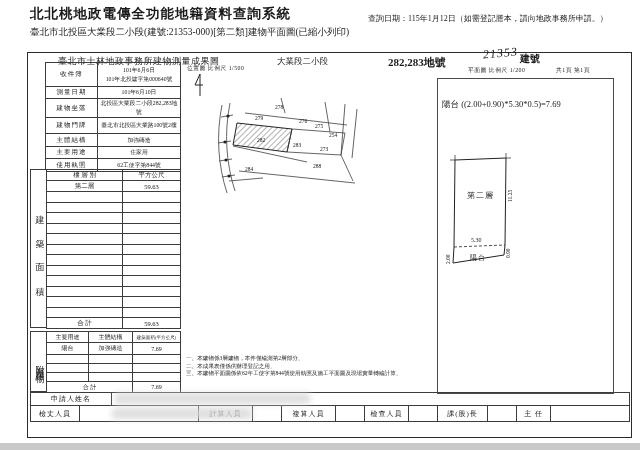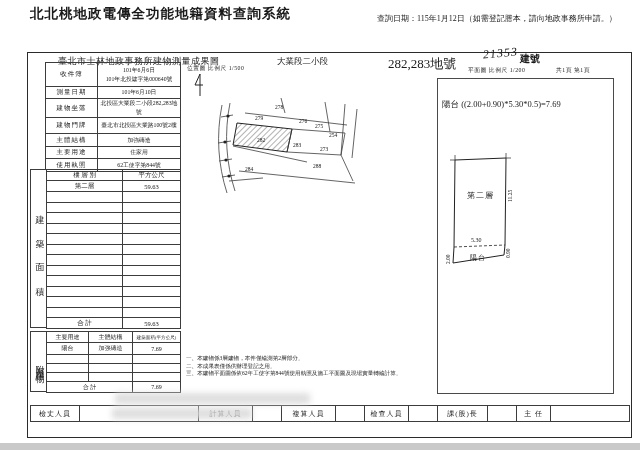--- a/index.html
+++ b/index.html
@@ -1,25 +1,25 @@
 <!DOCTYPE html>
 <html><head>
 <meta charset="utf-8">
 <style>
   html,body{margin:0;padding:0;}
   body{width:640px;height:450px;background:#c9c9c9;font-family:"Liberation Serif",serif;color:#1a1a1a;overflow:hidden;}
   #page{position:relative;width:640px;height:443px;background:#ffffff;overflow:hidden;}
   .abs{position:absolute;}
   .sys-title{left:30px;top:5px;font-size:13.5px;font-weight:bold;letter-spacing:1px;}
-  .query-date{left:368px;top:13px;font-size:8px;margin-left:9px;}
+  .query-date{left:368px;top:13px;font-size:8px;}
   .subtitle{left:30px;top:26px;font-size:9.5px;}
   #main-box{left:27px;top:52px;width:603px;height:384px;border:1.5px solid #2b2b2b;}
   .office-title{left:58px;top:55px;font-size:9px;font-weight:normal;letter-spacing:.5px;}
   .sec-name{left:277px;top:56px;font-size:8.5px;}
-  .land-no{left:388px;top:55px;font-size:13px;font-weight:normal;}
+  .land-no{left:388px;top:55px;font-size:11px;font-weight:bold;}
   .bn-hand{left:483px;top:46px;font-size:12px;font-style:italic;transform:rotate(-5deg);letter-spacing:1px;}
   .bn-label{left:520px;top:52px;font-size:10px;font-weight:bold;}
   table{border-collapse:collapse;table-layout:fixed;}
   td{border:1px solid #3c3c3c;padding:0 1px;text-align:center;overflow:hidden;vertical-align:middle;}
   .info-tbl{left:45px;top:62px;width:135px;}
   .info-tbl td.lbl{font-size:6.5px;letter-spacing:1px;}
   .info-tbl td.val{font-size:5.8px;}
   .flr-tbl{left:46px;top:169px;width:134px;font-size:6.5px;}
   .att-tbl{left:46px;top:331px;width:134px;font-size:6px;}
   .vlabel{border:1px solid #3c3c3c;border-right:none;writing-mode:vertical-rl;text-orientation:upright;font-size:9px;text-align:center;background:#fff;}
@@ -43,20 +43,21 @@
   svg text{font-family:"Liberation Serif",serif;fill:#1a1a1a;}
   .plabel{font-size:5.5px;}
 </style>
 </head>
 <body>
 
 <div id="page">
 
   <div class="abs sys-title">北北桃地政電傳全功能地籍資料查詢系統</div>
   <div class="abs query-date">查詢日期：115年1月12日（如需登記謄本，請向地政事務所申請。）</div>
+  <div class="abs subtitle">臺北市北投區大業段二小段(建號:21353-000)[第二類]建物平面圖(已縮小列印)</div>
 
   <div class="abs" id="main-box"></div>
 
   <div class="abs office-title">臺北市士林地政事務所建物測量成果圖</div>
   <div class="abs sec-name">大業段二小段</div>
   <div class="abs land-no">282,283地號</div>
   <div class="abs bn-hand">21353</div>
   <div class="abs bn-label">建號</div>
 
   <table class="abs info-tbl">
@@ -202,20 +203,24 @@
           <td></td>
           <td></td>
         </tr>
     <tr style="height:11px">
       <td colspan="2">合  計</td>
       <td>7.69</td>
     </tr>
   </tbody>
     </table>
 
+  <div class="abs applicant-row">
+    <div class="cell c-lbl">申請人姓名</div>
+    <div class="cell c-val"></div>
+  </div>
 
   <div class="abs officials-row">
     <div class="cell" style="width:50px">檢丈人員</div>
     <div class="cell" style="width:120px"></div>
     <div class="cell" style="width:55px">計算人員</div>
     <div class="cell" style="width:30px"></div>
     <div class="cell" style="width:55px">複算人員</div>
     <div class="cell" style="width:30px"></div>
     <div class="cell" style="width:45px">檢查人員</div>
     <div class="cell" style="width:30px"></div>

